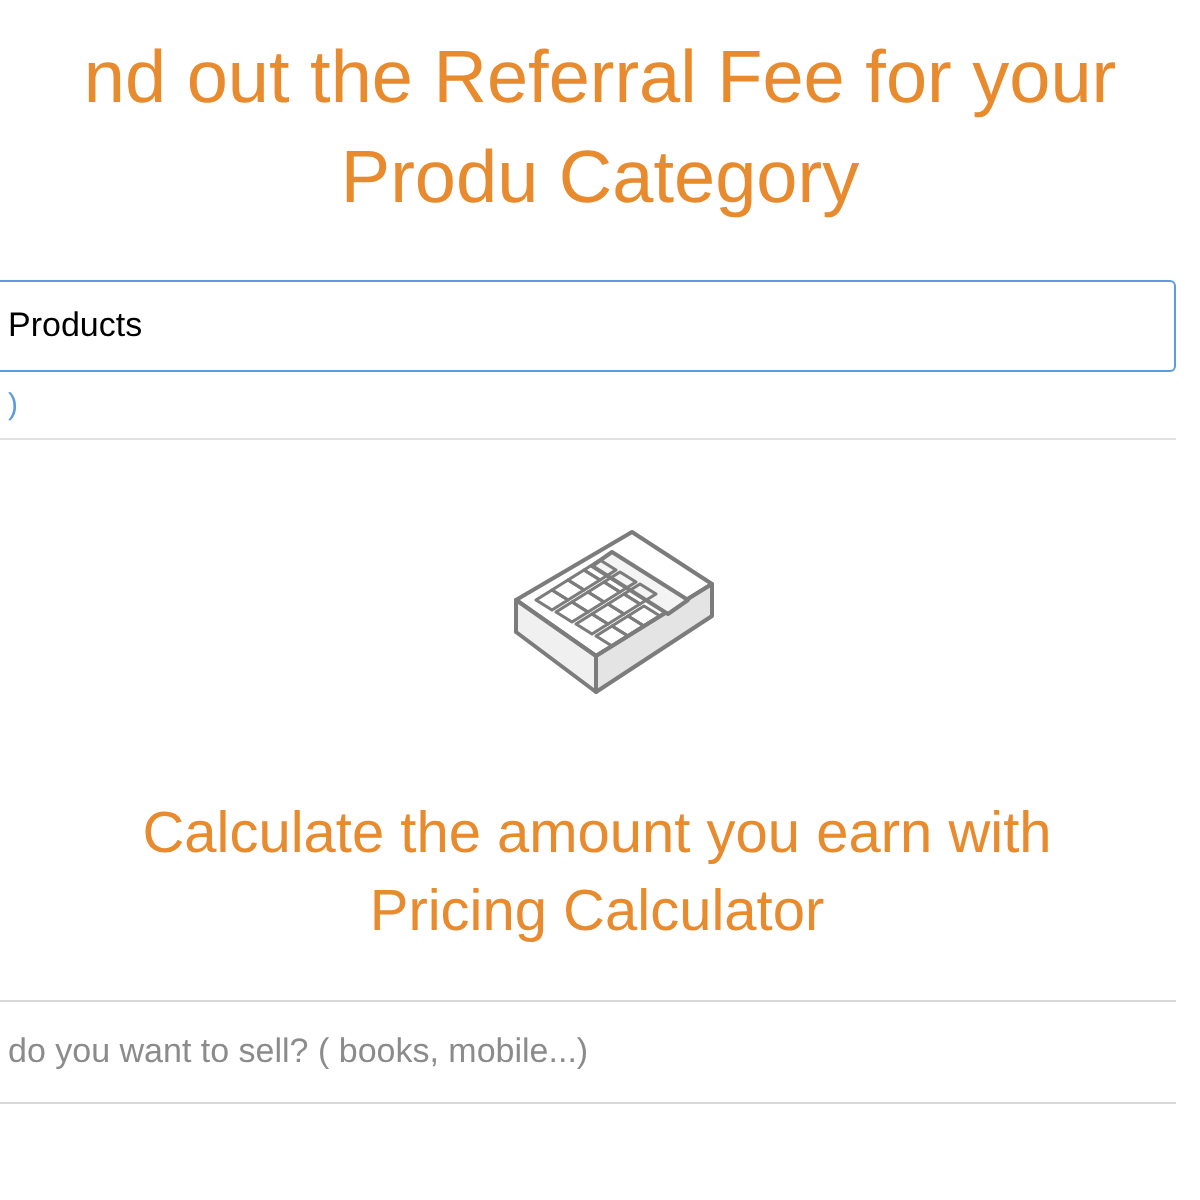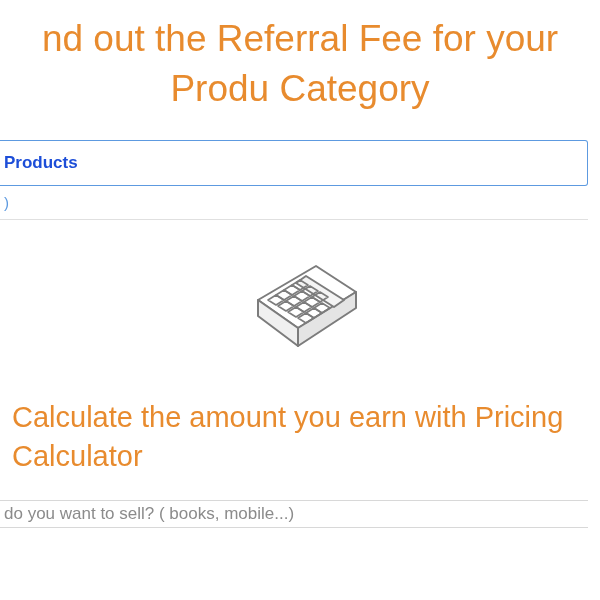--- a/index.html
+++ b/index.html
@@ -21,49 +21,48 @@
   }
   .dropdown-field {
     border: 1px solid #5d9ae0;
     border-left: none;
     border-radius: 0 3px 3px 0;
     height: 46px;
     display: flex;
     align-items: center;
     padding: 0 12px 0 4px;
     margin-right: 12px;
-    color: #1d4ed8;
+    color: #000000;
     font-size: 17px;
     background: #fff;
-    font-weight: bold;
   }
   .tiny-row {
     height: 34px;
     border-bottom: 1px solid #e0e0e0;
     margin-right: 12px;
     display: flex;
     align-items: center;
     padding-left: 4px;
     color: #5d9ae0;
     font-size: 15px;
   }
   .section-bottom { padding-top: 30px; text-align: center; }
   .calc-icon-wrap { display: flex; justify-content: center; margin-bottom: 18px; }
   .heading2 {
     color: #e88b2e;
     font-size: 29px;
     font-weight: 400;
-    text-align: left;
+    text-align: center;
     line-height: 1.35;
-    padding: 0 28px 24px 12px;
+    padding: 0 28px 24px 25px;
   }
   .search-field {
     border-top: 1px solid #d8d8d8;
     border-bottom: 1px solid #d8d8d8;
-    height: 28px;
+    height: 52px;
     display: flex;
     align-items: center;
     padding-left: 4px;
     margin-right: 12px;
     color: #8b8b8b;
     font-size: 17px;
     background: #fff;
   }
 </style>
 </head>

